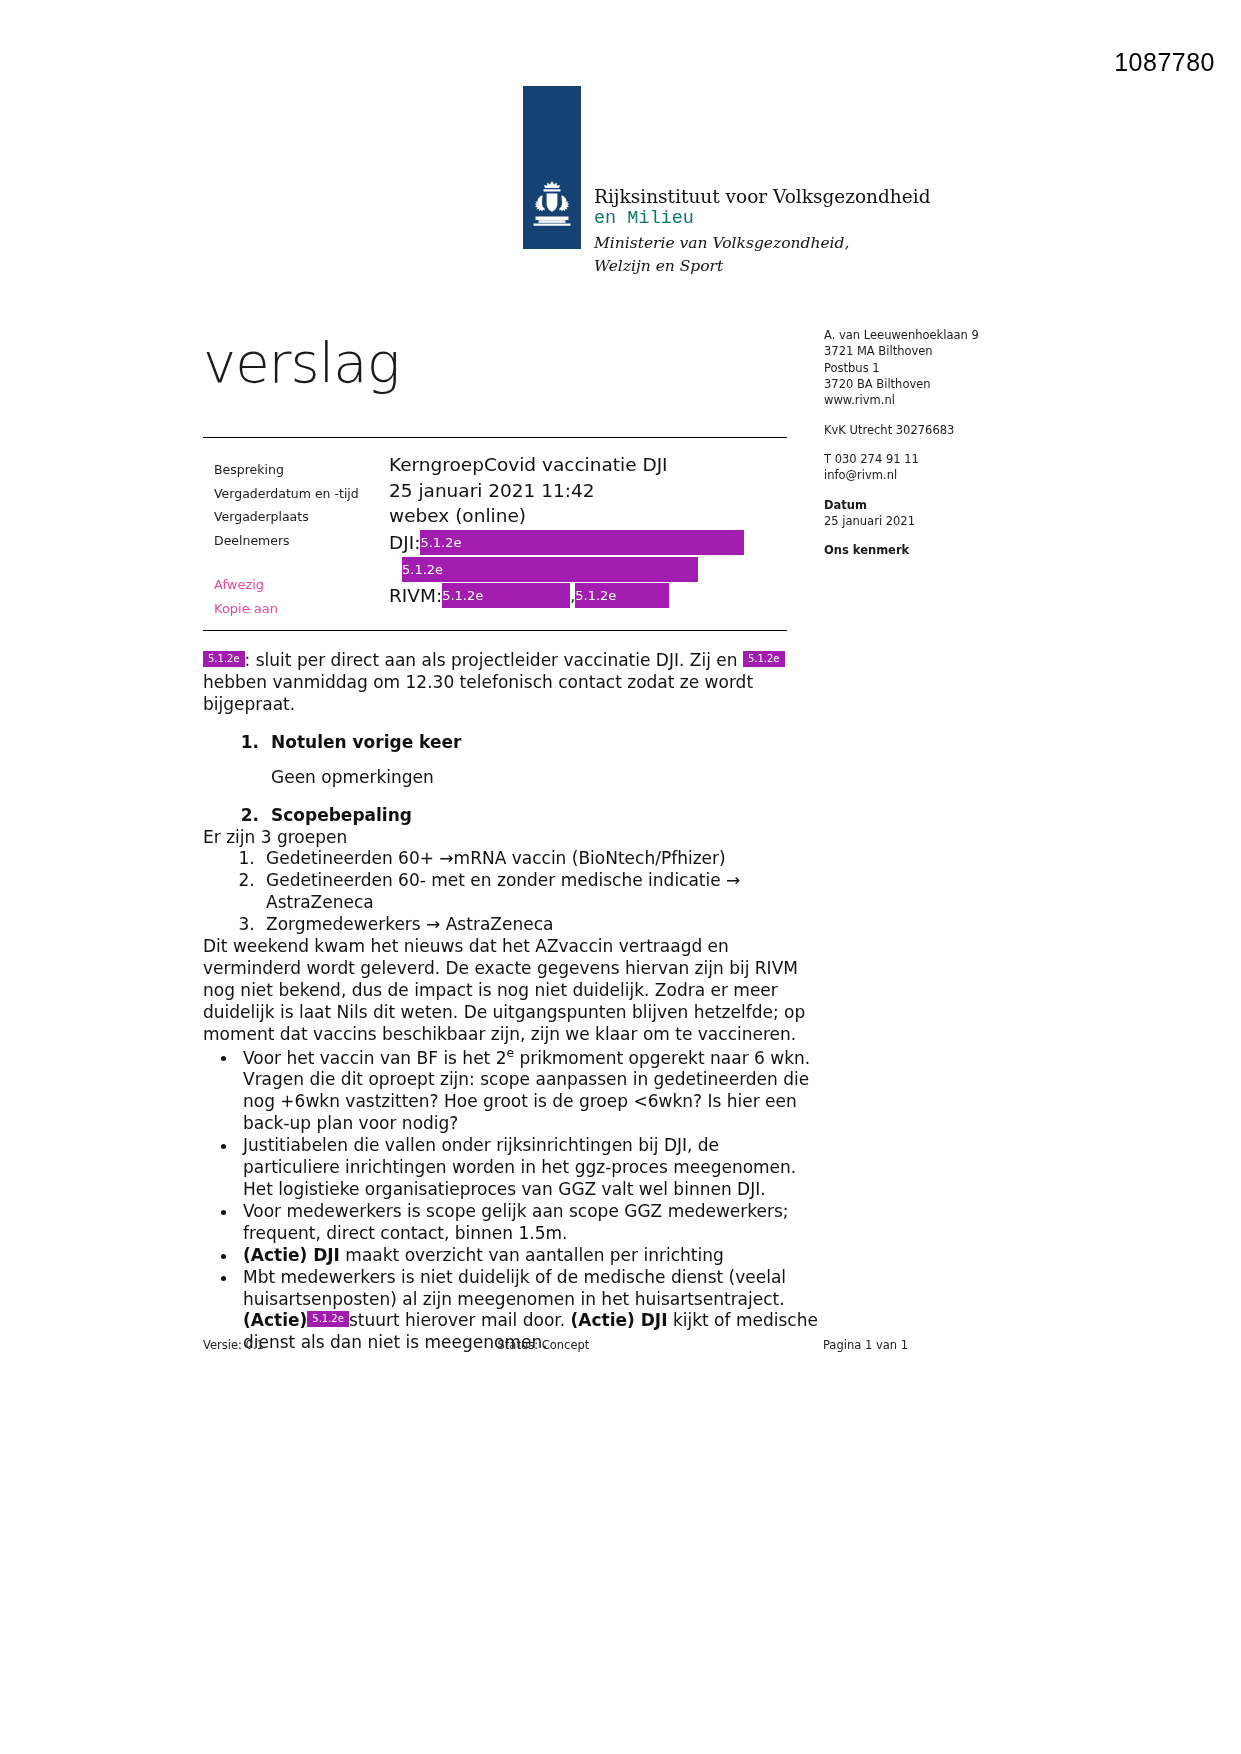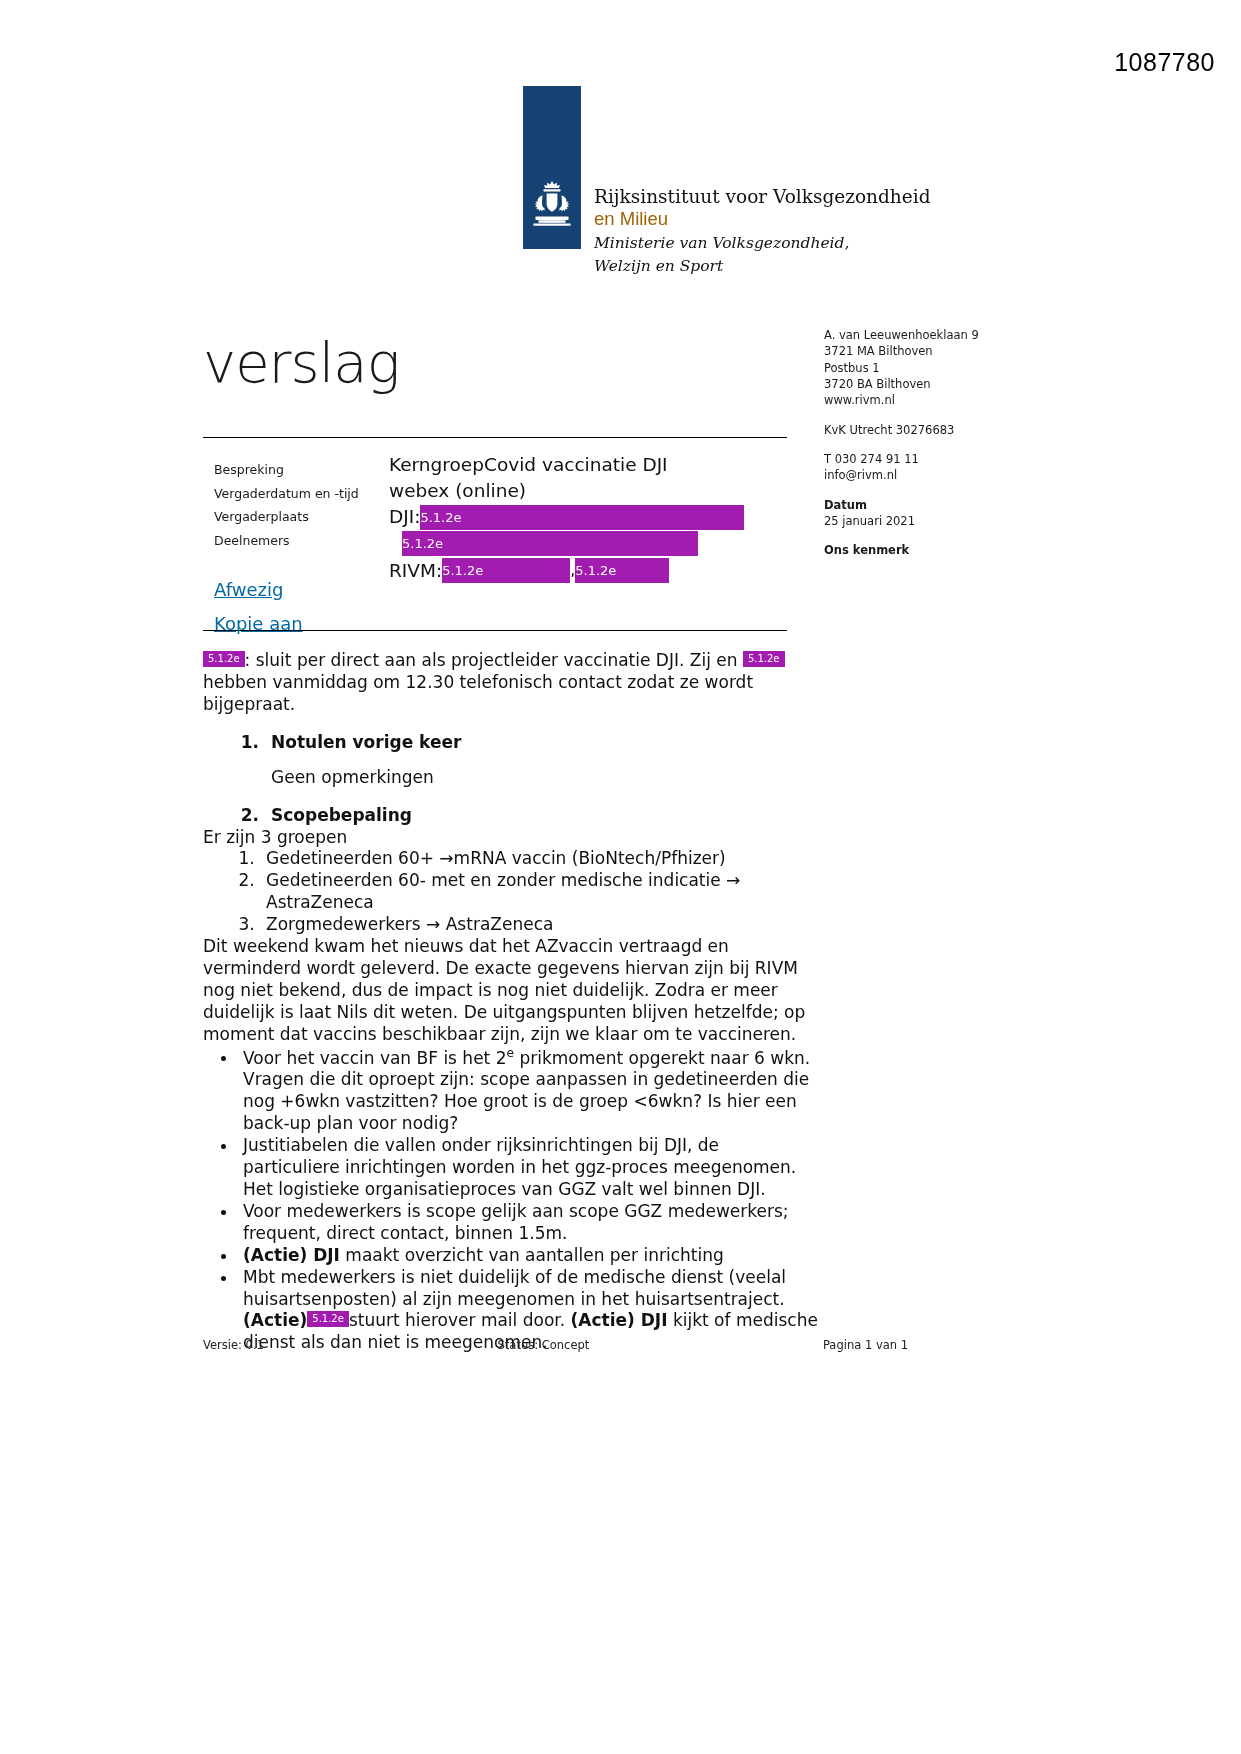--- a/index.html
+++ b/index.html
@@ -58,23 +58,23 @@
     padding-top: 100px;
     line-height: 1.18;
   }
   .logo-line1 {
     font-family: "DejaVu Serif", "Liberation Serif", serif;
     font-size: 18.5px;
     color: #111;
     white-space: nowrap;
   }
   .logo-line2 {
-    font-family: Liberation Sans, sans-serif;
+    font-family: Liberation Mono, monospace;
     font-size: 18.5px;
-    color: #a16207;
+    color: #0f766e;
     white-space: nowrap;
   }
   .logo-sub {
     font-family: "DejaVu Serif", "Liberation Serif", serif;
     font-style: italic;
     font-size: 15.5px;
     color: #111;
     white-space: nowrap;
     line-height: 1.32;
     margin-top: 3px;
@@ -142,24 +142,23 @@
     font-size: 18.5px;
     line-height: 1.38;
     color: #111;
   }
   .meta-values .v { white-space: nowrap; }
 
   .absent {
     position: absolute;
     left: 214px;
     top: 573px;
-    font-size: 18px;
+    font-size: 13px;
     line-height: 1.88;
-    color: #0369a1;
-    text-decoration: underline;
+    color: #ec4899;
   }
 
   
   .redact {
     display: inline-block;
     background: #a21caf;
     color: #ffffff;
     text-align: left;
     vertical-align: middle;
     font-family: "DejaVu Sans", sans-serif;
@@ -321,20 +320,21 @@
 
   <div class="meta">
     <div class="meta-labels">
       <div>Bespreking</div>
       <div>Vergaderdatum en -tijd</div>
       <div>Vergaderplaats</div>
       <div>Deelnemers</div>
     </div>
     <div class="meta-values">
       <div class="v">KerngroepCovid vaccinatie DJI</div>
+      <div class="v">25 januari 2021 11:42</div>
       <div class="v">webex (online)</div>
 
       <div class="deelnemers" style="white-space:nowrap;">
         <span class="party-label">DJI:</span><span class="redact redact-row rb1">5.1.2e</span>
       </div>
       <div style="white-space:nowrap; margin-left:13px;">
         <span class="redact redact-row rb2">5.1.2e</span>
       </div>
       <div class="deelnemers" style="white-space:nowrap;">
         <span class="party-label">RIVM:</span><span class="redact redact-row rb3">5.1.2e</span><span class="party-label" style="font-size:16px;">,</span><span class="redact redact-row rb4">5.1.2e</span>

